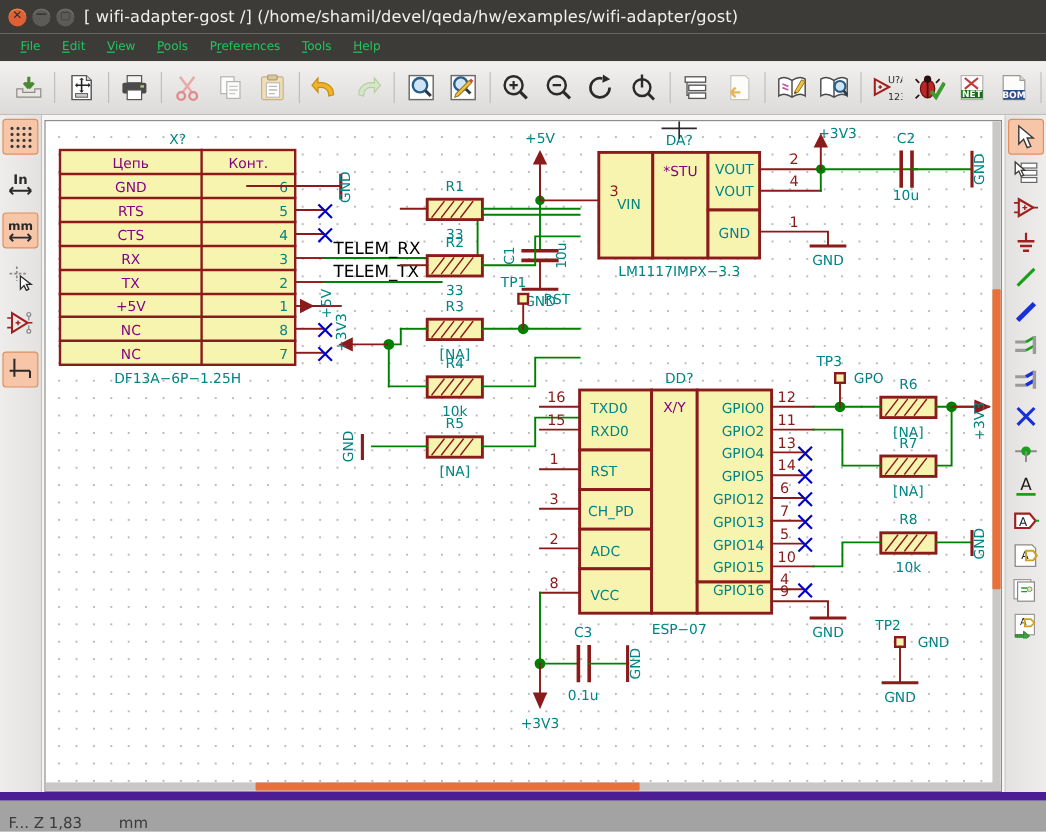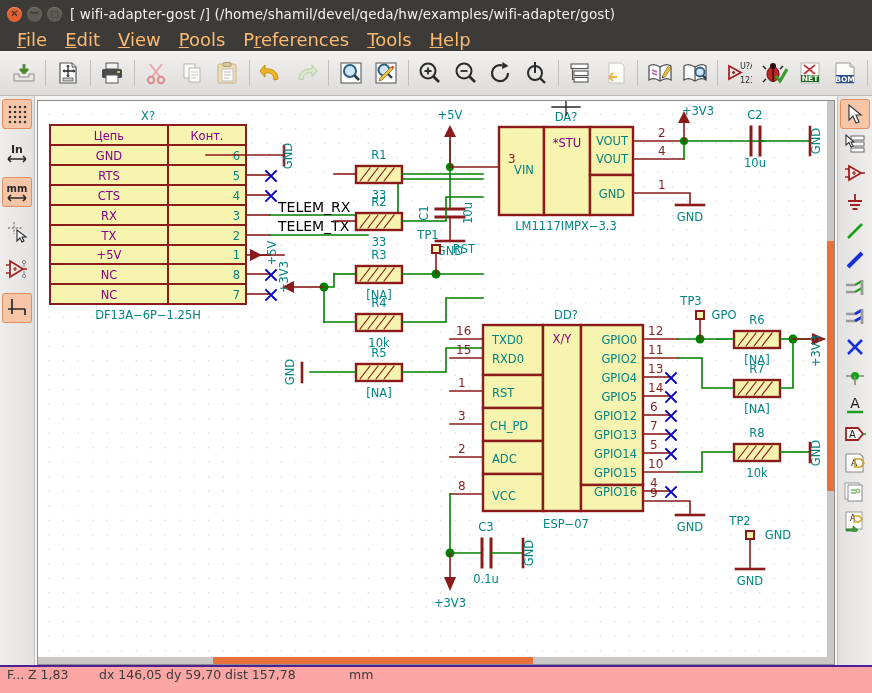--- a/index.html
+++ b/index.html
@@ -28,21 +28,21 @@
     color:#f2f0ee;font-size:13.5px;font-weight:normal;letter-spacing:.1px;
     white-space:nowrap;overflow:hidden;
   }
 
   
   .menubar{
     height:23px;background:#3c3b37;display:flex;align-items:center;
     padding-left:8px;gap:0;flex:0 0 23px;
   }
   .menuitem{
-    color:#fdba74;font-size:18px;padding:2px 9px;cursor:default;white-space:nowrap;
+    color:#22c55e;font-size:10px;padding:2px 9px;cursor:default;white-space:nowrap;
   }
   .menuitem .ul{text-decoration:underline;}
 
   
   .toolbar{
     height:44px;flex:0 0 44px;
     background:linear-gradient(#f2f1f0,#dcdbd9);
     border-bottom:1px solid #bdbcba;
     display:flex;align-items:center;padding-left:6px;gap:0;
   }
@@ -85,22 +85,22 @@
   
   .hsbar{
     position:absolute;left:0;right:0;bottom:0;height:7px;background:#c9c8c6;
   }
   .hsthumb{position:absolute;height:7px;background:#e8703a;border-radius:1px;}
   .vsbar{position:absolute;top:0;bottom:0;right:0;width:7px;background:#c9c8c6;}
   .vsthumb{position:absolute;width:7px;background:#e8703a;border-radius:1px;}
 
   
   .statusbar{
-    height:26px;flex:0 0 26px;background:#fca5a5;border-top:2px solid #4c1d95;
-    display:flex;align-items:flex-start;font-size:12.5px;color:#3b3b3b;
+    height:26px;flex:0 0 26px;background:#a3a3a3;border-top:7px solid #4c1d95;
+    display:flex;align-items:flex-end;font-size:12.5px;color:#3b3b3b;
   }
   .st{white-space:nowrap;}
   .st1{padding-left:7px;width:92px;}
   .st2{width:185px;}
   .st3{width:250px;}
   .st4{width:90px;}
 
   svg{display:block;}
   text{font-family:"DejaVu Sans","Liberation Sans",sans-serif;}
 </style>
@@ -868,17 +868,16 @@
           <text x="6" y="11" font-size="8" fill="#1a1a1a">A</text>
           <path d="M10 6 L15 6 L18 9 L15 12 L10 12 Z" fill="none" stroke="#d0a020" stroke-width="1.4"></path>
           <path d="M2 19 L9 19 L9 16 L14 20 L9 24 L9 21 L2 21 Z" fill="#3ea03e" stroke="#2a7a2a" stroke-width=".8"></path>
         </svg>
       </div>
     </div>
   </div>
 
   <div class="statusbar">
     <div class="st st1">F... Z 1,83</div>
-    <div class="st st3">dx 146,05 dy 59,70 dist 157,78</div>
     <div class="st st4">mm</div>
   </div>
 
 </div>
 
 </body></html>

